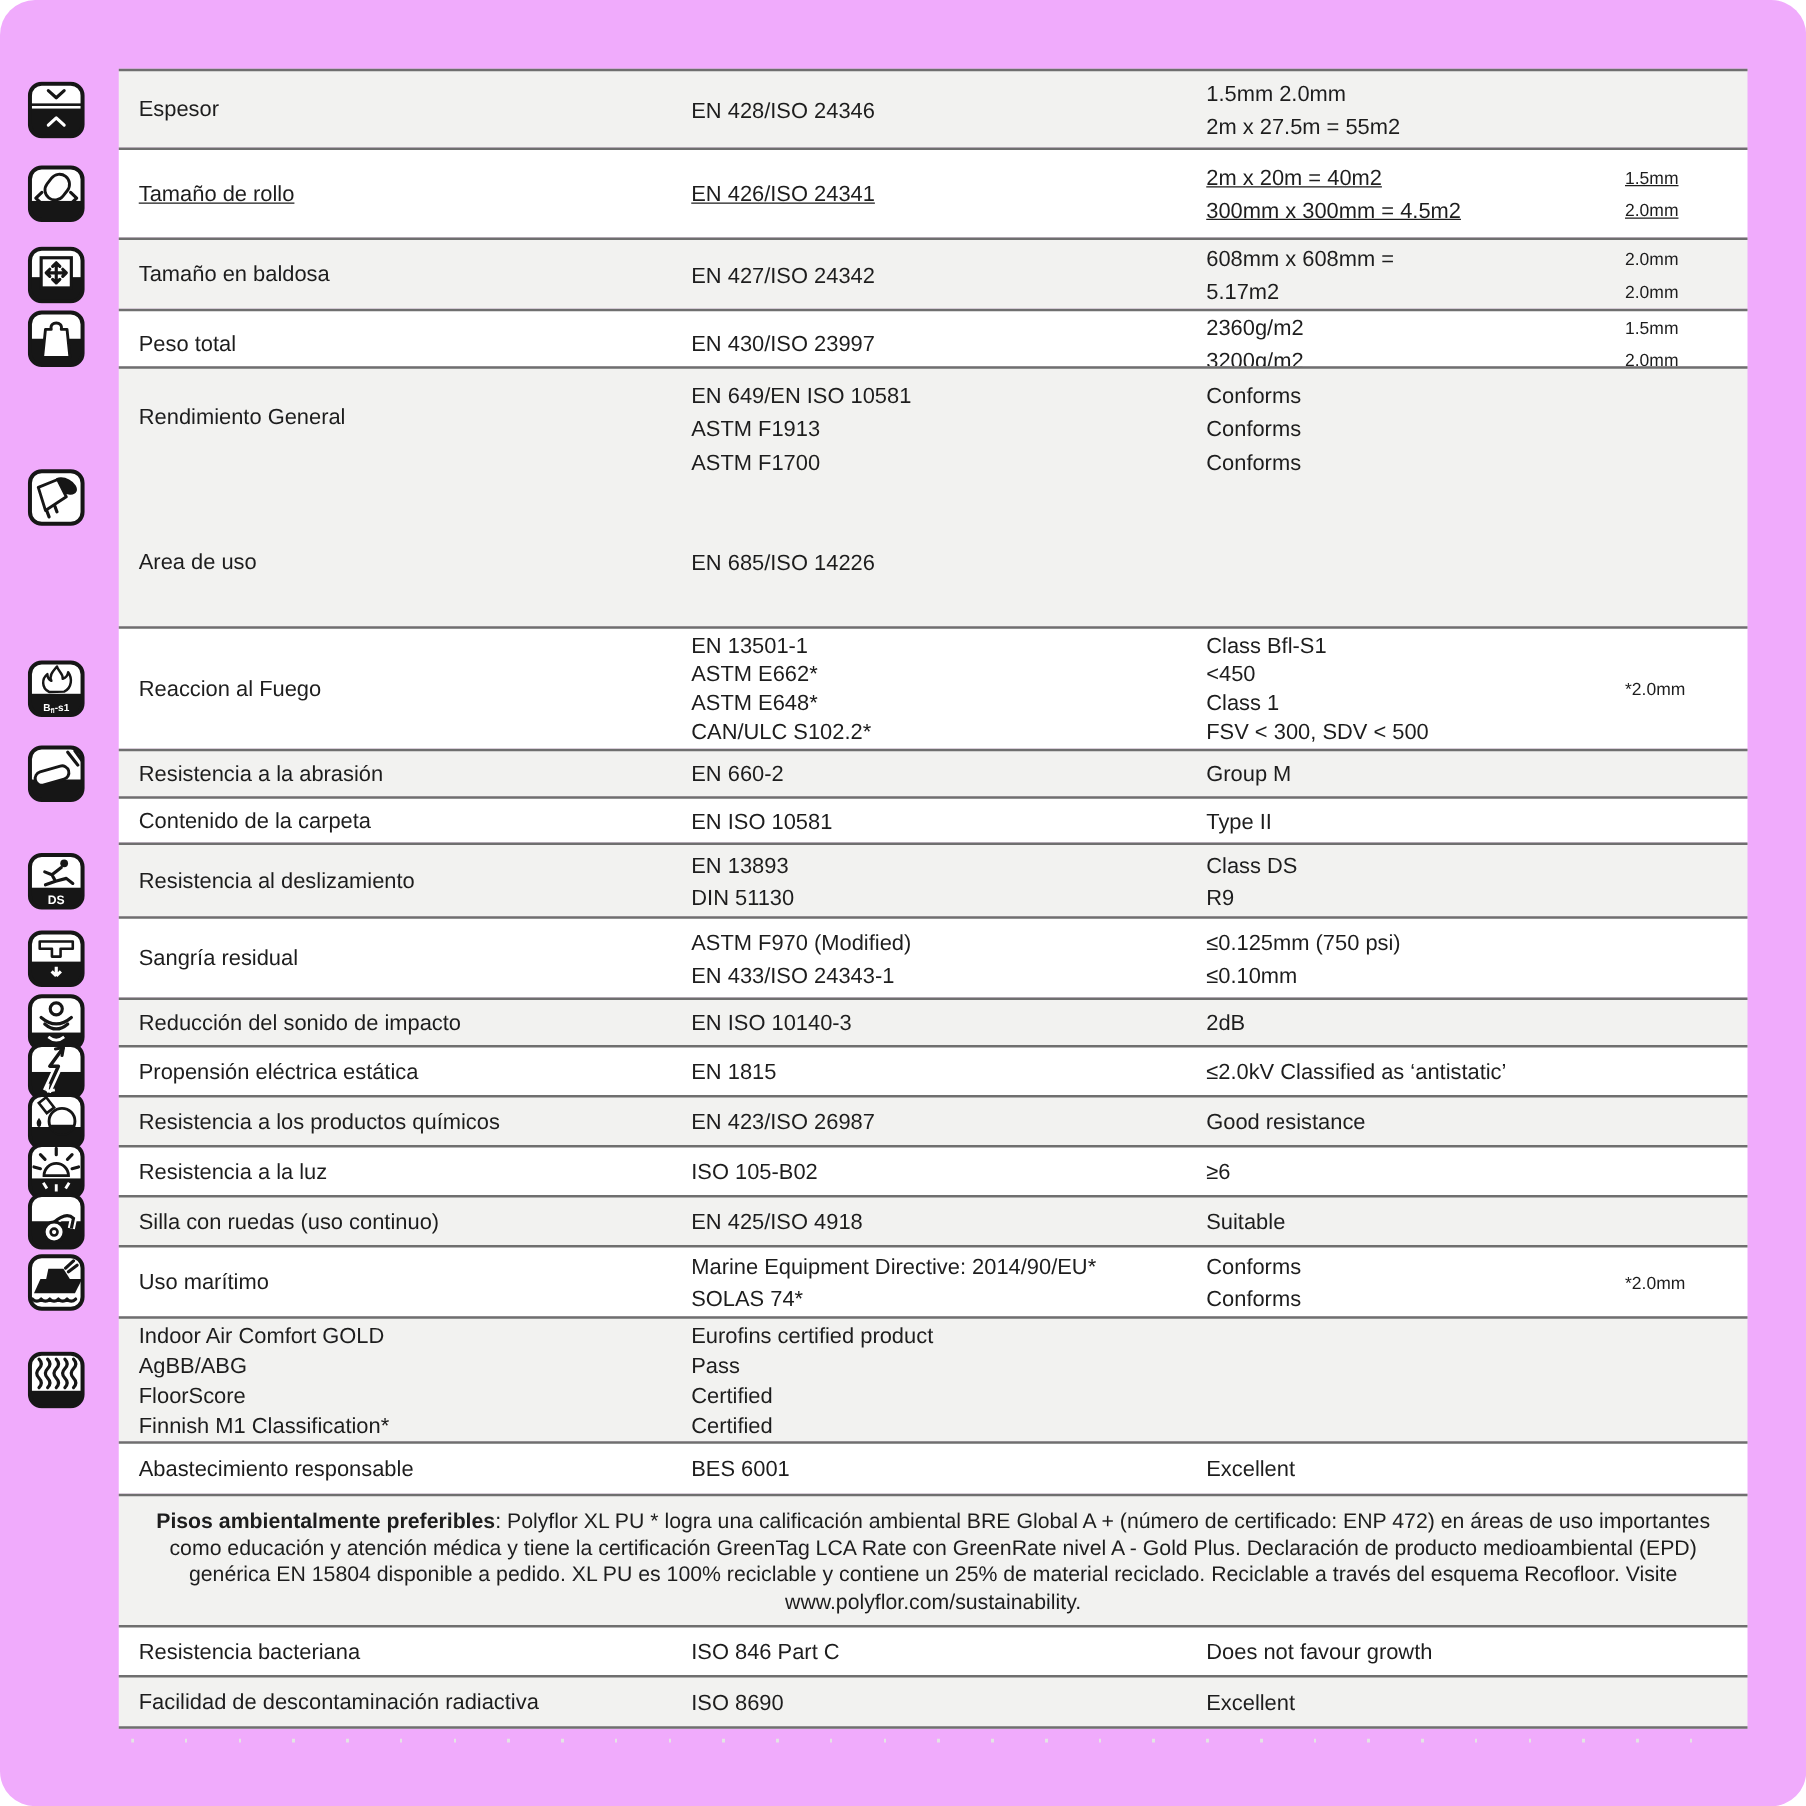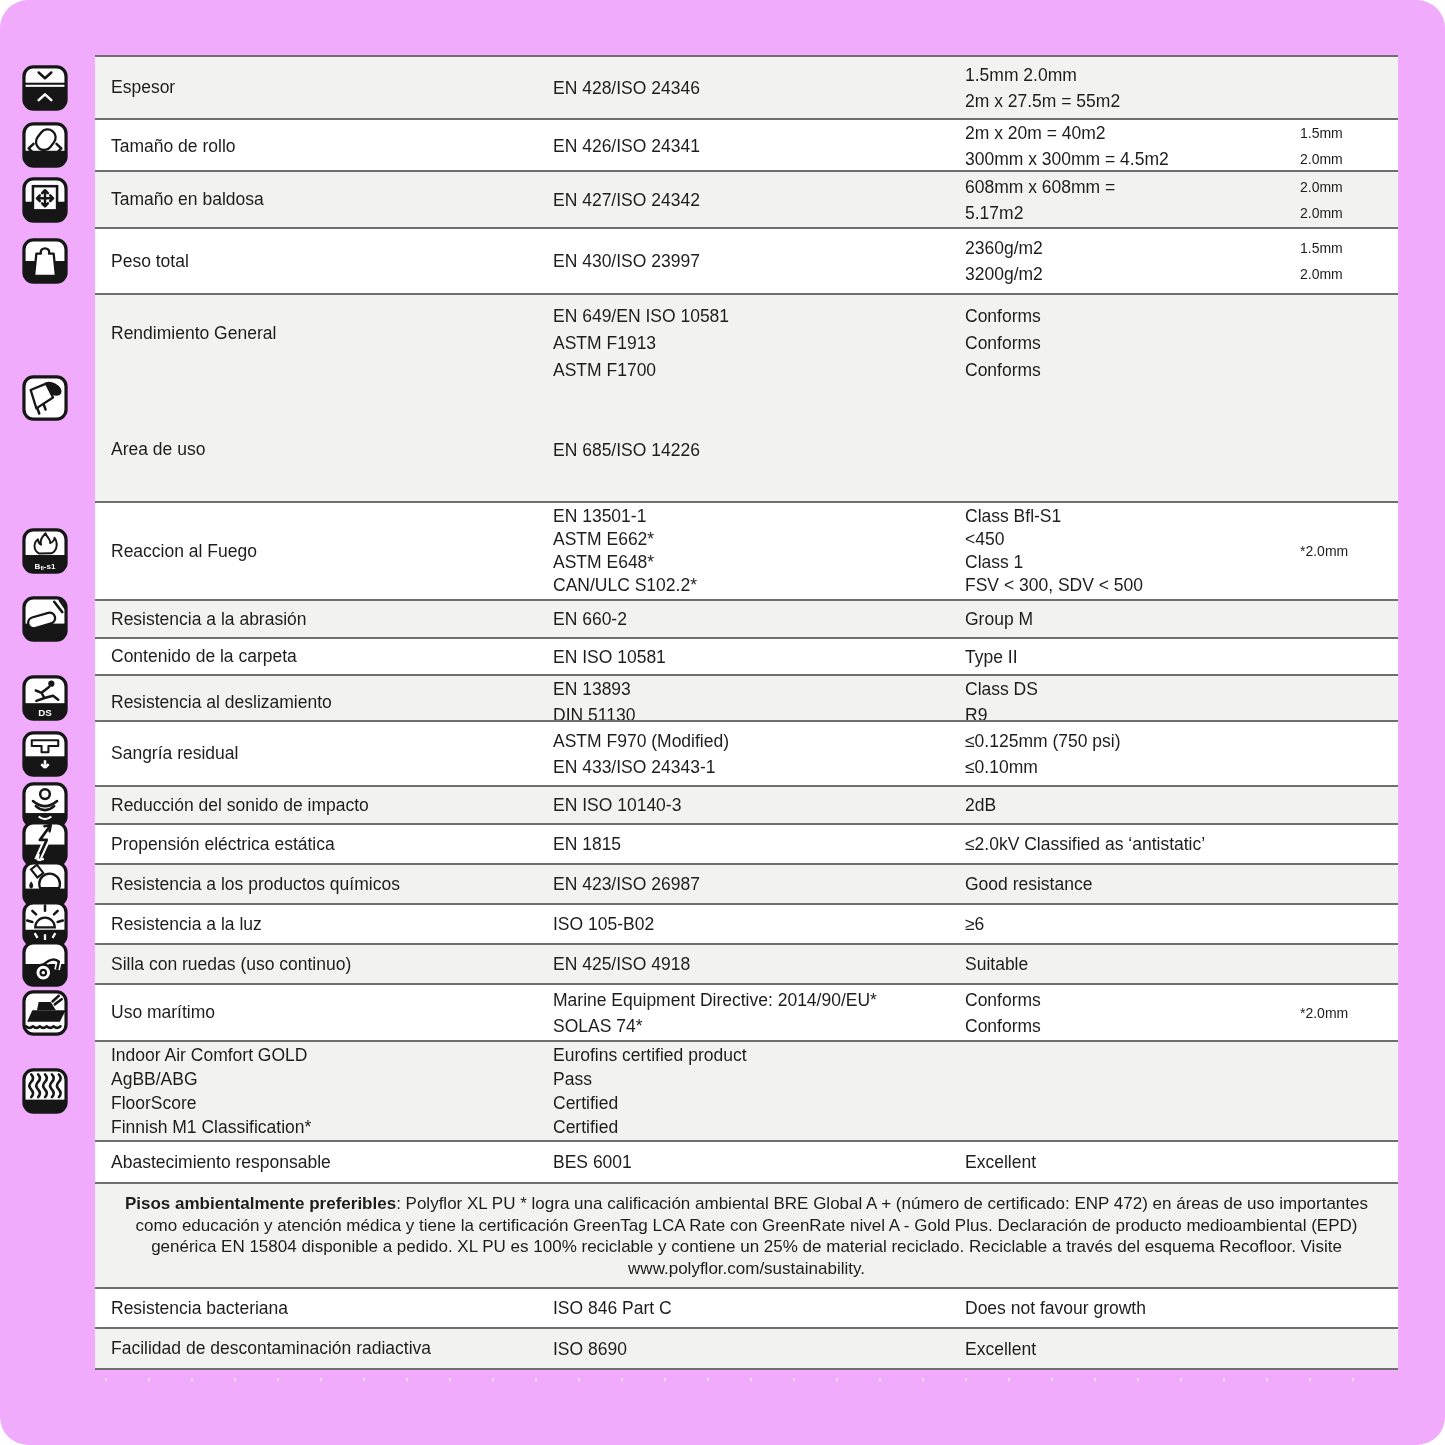--- a/index.html
+++ b/index.html
@@ -49,21 +49,21 @@
           <rect x="1.7" y="1.7" width="36.6" height="36.6" rx="8.2" fill="#fff"></rect>
           <g clip-path="url(#cp0)">
             <rect x="0" y="19" width="40" height="21" fill="#161616"></rect>
             <rect x="0" y="15.4" width="40" height="1.8" fill="#161616"></rect>
             <path class="sk" d="M14.5 6.5 L20 11.5 L25.5 6.5"></path>
             <path class="skw" d="M14.5 30.5 L20 25.5 L25.5 30.5"></path>
           </g>
           <rect x="1.7" y="1.7" width="36.6" height="36.6" rx="8.2" fill="none" stroke="#161616" stroke-width="2.8"></rect>
         </svg>
       </div>
-      <div class="row" style="height: 52px;">
+      <div class="row" style="height: 72px; text-decoration: underline;">
         <div class="grid" style="--lh: 26px;">
           <div class="cell label"><span>Tamaño de rollo</span></div>
           <div class="cell lines standards">
             <span class="line">EN 426/ISO 24341</span>
           </div>
           <div class="cell lines values">
             <span class="line">2m x 20m = 40m2</span>
             <span class="line">300mm x 300mm = 4.5m2</span>
           </div>
           <div class="cell lines notes">
@@ -110,21 +110,21 @@
           </defs>
           <rect x="1.7" y="1.7" width="36.6" height="36.6" rx="8.2" fill="#fff"></rect>
           <g clip-path="url(#cp2)">
             <rect x="0" y="21.5" width="40" height="18.5" fill="#161616"></rect>
             <rect x="9.5" y="8" width="21" height="21" fill="#fff" stroke="#161616" stroke-width="2.2"></rect>
             <path class="sk" stroke-width="1.7" d="M20 11.5 V25.5 M13 18.5 H27 M20 11.5 l-2.5 2.5 M20 11.5 l2.5 2.5 M20 25.5 l-2.5 -2.5 M20 25.5 l2.5 -2.5 M13 18.5 l2.5 -2.5 M13 18.5 l2.5 2.5 M27 18.5 l-2.5 -2.5 M27 18.5 l-2.5 2.5"></path>
           </g>
           <rect x="1.7" y="1.7" width="36.6" height="36.6" rx="8.2" fill="none" stroke="#161616" stroke-width="2.8"></rect>
         </svg>
       </div>
-      <div class="row" style="height: 66px;">
+      <div class="row" style="height: 46px;">
         <div class="grid" style="--lh: 26px;">
           <div class="cell label"><span>Peso total</span></div>
           <div class="cell lines standards">
             <span class="line">EN 430/ISO 23997</span>
           </div>
           <div class="cell lines values">
             <span class="line">2360g/m2</span>
             <span class="line">3200g/m2</span>
           </div>
           <div class="cell lines notes">
@@ -252,21 +252,21 @@
           <div class="cell label"><span>Contenido de la carpeta</span></div>
           <div class="cell lines standards">
             <span class="line">EN ISO 10581</span>
           </div>
           <div class="cell lines values">
             <span class="line">Type II</span>
           </div>
           <div class="cell lines notes"></div>
         </div>
       </div>
-      <div class="row shaded" style="height: 46px;">
+      <div class="row shaded" style="height: 59px;">
         <div class="grid" style="--lh: 26px;">
           <div class="cell label"><span>Resistencia al deslizamiento</span></div>
           <div class="cell lines standards">
             <span class="line">EN 13893</span>
             <span class="line">DIN 51130</span>
           </div>
           <div class="cell lines values">
             <span class="line">Class DS</span>
             <span class="line">R9</span>
           </div>

